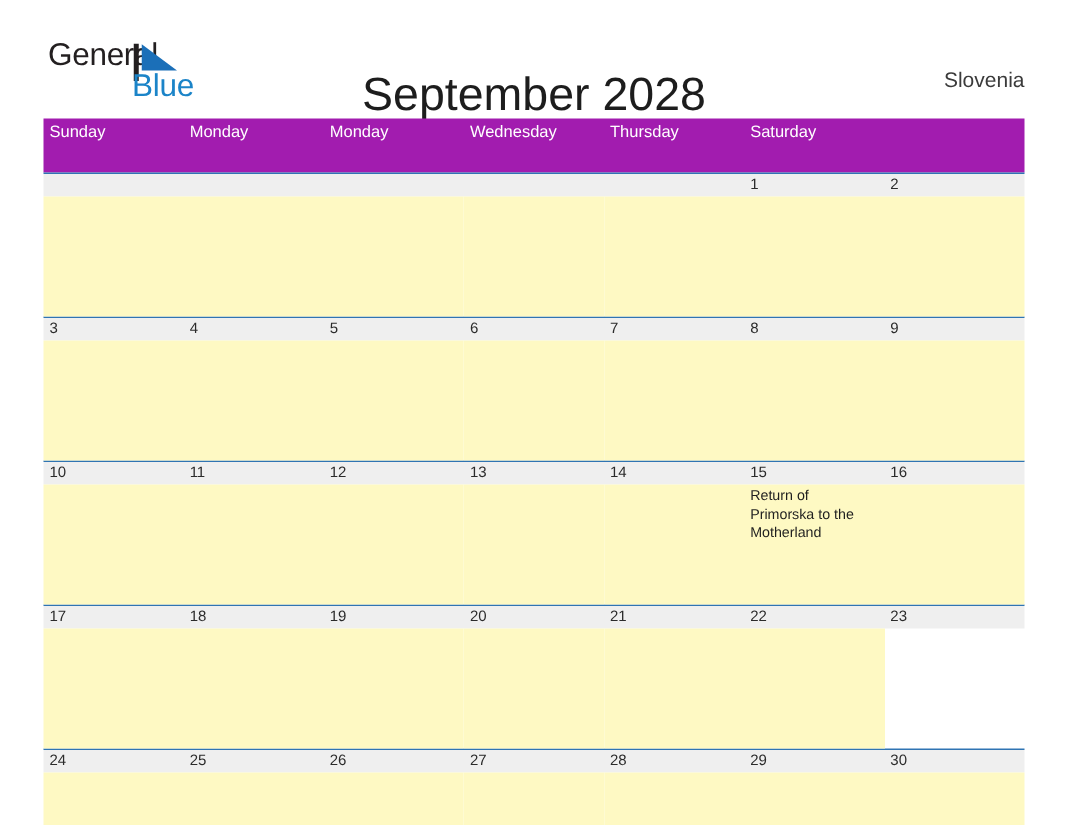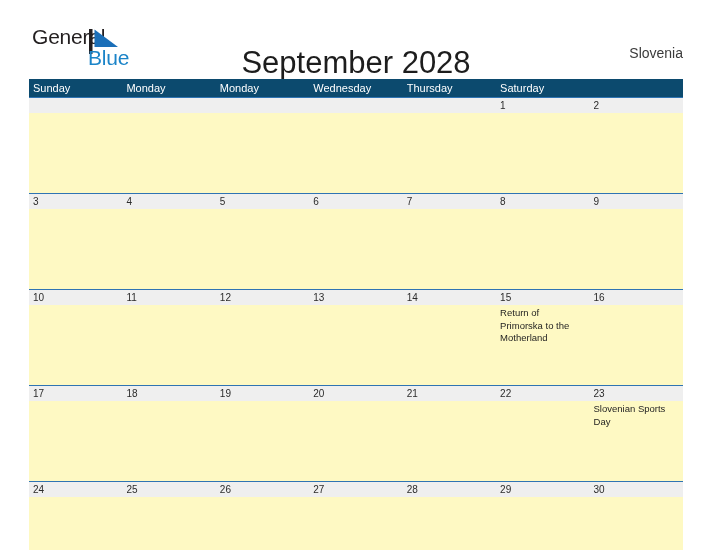--- a/index.html
+++ b/index.html
@@ -83,22 +83,22 @@
   
   .calendar {
     position: absolute;
     left: 29px;
     top: 79px;
     width: 654px;
   }
 
   .weekday-header {
     display: flex;
-    background: #0c4a6e;
-    height: 18px;
+    background: #a21caf;
+    height: 36px;
   }
   .weekday-cell {
     width: 93.43px;
     box-sizing: border-box;
     padding-left: 4px;
     color: #ffffff;
     font-size: 11px;
     line-height: 18px;
     white-space: nowrap;
     overflow: hidden;
@@ -250,23 +250,20 @@
       <div class="day-number">22</div>
       <div class="day-number">23</div>
     </div>
     <div class="week-inner">
       <div class="day-cell"></div>
       <div class="day-cell"></div>
       <div class="day-cell"></div>
       <div class="day-cell"></div>
       <div class="day-cell"></div>
       <div class="day-cell"></div>
-      <div class="day-cell">
-          <div class="day-event">Slovenian Sports Day</div>
-        </div>
     </div>
   </div>
 
   <div class="week-row">
     <div class="day-number-band">
       <div class="day-number">24</div>
       <div class="day-number">25</div>
       <div class="day-number">26</div>
       <div class="day-number">27</div>
       <div class="day-number">28</div>

